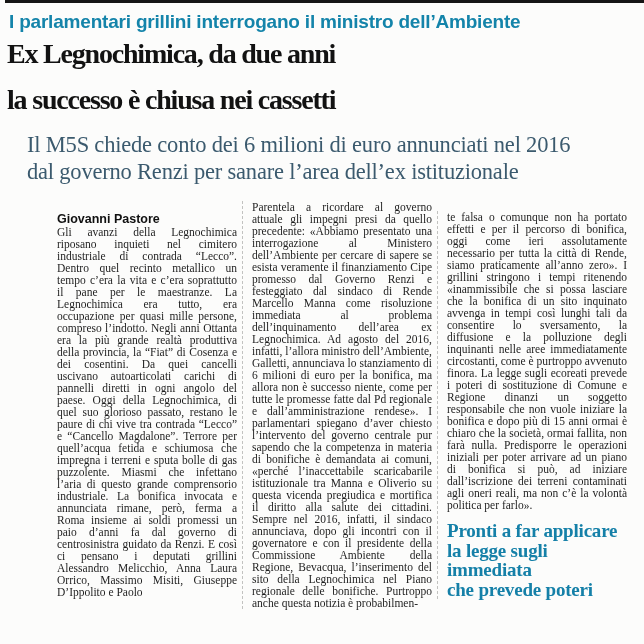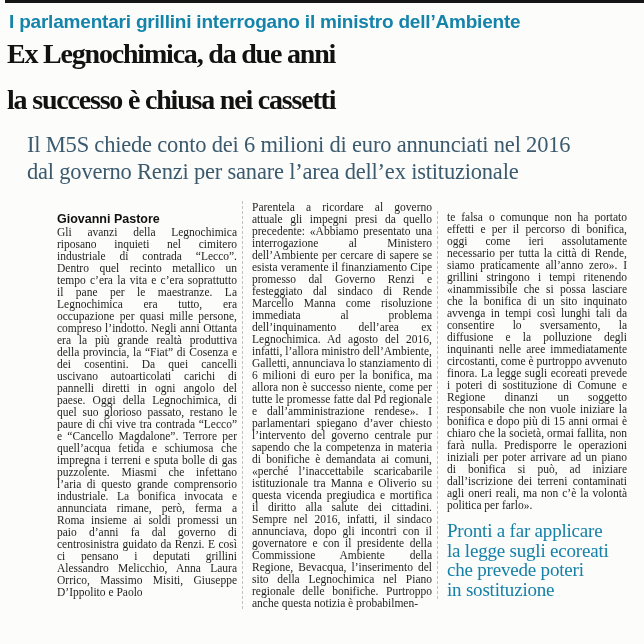--- a/index.html
+++ b/index.html
@@ -47,21 +47,21 @@
     border-left: 1px dashed #c2c2c0;
     padding-left: 9px; margin-left: 5px;
   }
   .byline {
     font-family: "Liberation Sans", sans-serif;
     font-weight: bold; font-size: 12.5px; line-height: 14px;
     color: #101010;
   }
   .pull-quote {
     margin-top: 10px;
-    font-weight: normal; font-size: 19px; line-height: 19.5px;
+    font-weight: bold; font-size: 19px; line-height: 19.5px;
     letter-spacing: -0.2px;
     text-align: left;
   }
   .pq-line { display: block; }
 </style>
 </head>
 <body>
 
 <div class="top-rule"></div>
 
@@ -82,18 +82,17 @@
     <div class="byline">Giovanni Pastore</div>
     <span>Gli avanzi della Legnochimica riposano inquieti nel cimitero industriale di contrada “Lecco”. Dentro quel recinto metallico un tempo c’era la vita e c’era soprattutto il pane per le maestranze. La Legnochimica era tutto, era occupazione per quasi mille persone, compreso l’indotto. Negli anni Ottanta era la più grande realtà produttiva della provincia, la “Fiat” di Cosenza e dei cosentini. Da quei cancelli uscivano autoarticolati carichi di pannelli diretti in ogni angolo del paese. Oggi della Legnochimica, di quel suo glorioso passato, restano le paure di chi vive tra contrada “Lecco” e “Cancello Magdalone”. Terrore per quell’acqua fetida e schiumosa che impregna i terreni e sputa bolle di gas puzzolente. Miasmi che infettano l’aria di questo grande comprensorio industriale. La bonifica invocata e annunciata rimane, però, ferma a Roma insieme ai soldi promessi un paio d’anni fa dal governo di centrosinistra guidato da Renzi. E così ci pensano i deputati grillini Alessandro Melicchio, Anna Laura Orrico, Massimo Misiti, Giuseppe D’Ippolito e Paolo</span>
   </div>
   <div class="col divided">
     <span>Parentela a ricordare al governo attuale gli impegni presi da quello precedente: «Abbiamo presentato una interrogazione al Ministero dell’Ambiente per cercare di sapere se esista veramente il finanziamento Cipe promesso dal Governo Renzi e festeggiato dal sindaco di Rende Marcello Manna come risoluzione immediata al problema dell’inquinamento dell’area ex Legnochimica. Ad agosto del 2016, infatti, l’allora ministro dell’Ambiente, Galletti, annunciava lo stanziamento di 6 milioni di euro per la bonifica, ma allora non è successo niente, come per tutte le promesse fatte dal Pd regionale e dall’amministrazione rendese». I parlamentari spiegano d’aver chiesto l’intervento del governo centrale pur sapendo che la competenza in materia di bonifiche è demandata ai comuni, «perché l’inaccettabile scaricabarile istituzionale tra Manna e Oliverio su questa vicenda pregiudica e mortifica il diritto alla salute dei cittadini. Sempre nel 2016, infatti, il sindaco annunciava, dopo gli incontri con il governatore e con il presidente della Commissione Ambiente della Regione, Bevacqua, l’inserimento del sito della Legnochimica nel Piano regionale delle bonifiche. Purtroppo anche questa notizia è probabilmen-</span>
   </div>
   <div class="col divided">
     <span>te falsa o comunque non ha portato effetti e per il percorso di bonifica, oggi come ieri assolutamente necessario per tutta la città di Rende, siamo praticamente all’anno zero». I grillini stringono i tempi ritenendo «inammissibile che si possa lasciare che la bonifica di un sito inquinato avvenga in tempi così lunghi tali da consentire lo sversamento, la diffusione e la polluzione degli inquinanti nelle aree immediatamente circostanti, come è purtroppo avvenuto finora. La legge sugli ecoreati prevede i poteri di sostituzione di Comune e Regione dinanzi un soggetto responsabile che non vuole iniziare la bonifica e dopo più di 15 anni ormai è chiaro che la società, ormai fallita, non farà nulla. Predisporre le operazioni iniziali per poter arrivare ad un piano di bonifica si può, ad iniziare dall’iscrizione dei terreni contaminati agli oneri reali, ma non c’è la volontà politica per farlo».</span>
     <div class="pull-quote" style="color: rgb(21, 128, 168);">
       <span class="pq-line">Pronti a far applicare</span>
-      <span class="pq-line">la legge sugli ecoreati</span>
+      <span class="pq-line">la legge sugli immediata</span>
       <span class="pq-line">che prevede poteri</span>
-      <span class="pq-line">in sostituzione</span>
     </div>
   </div>
 </div>
 
 </body></html>

